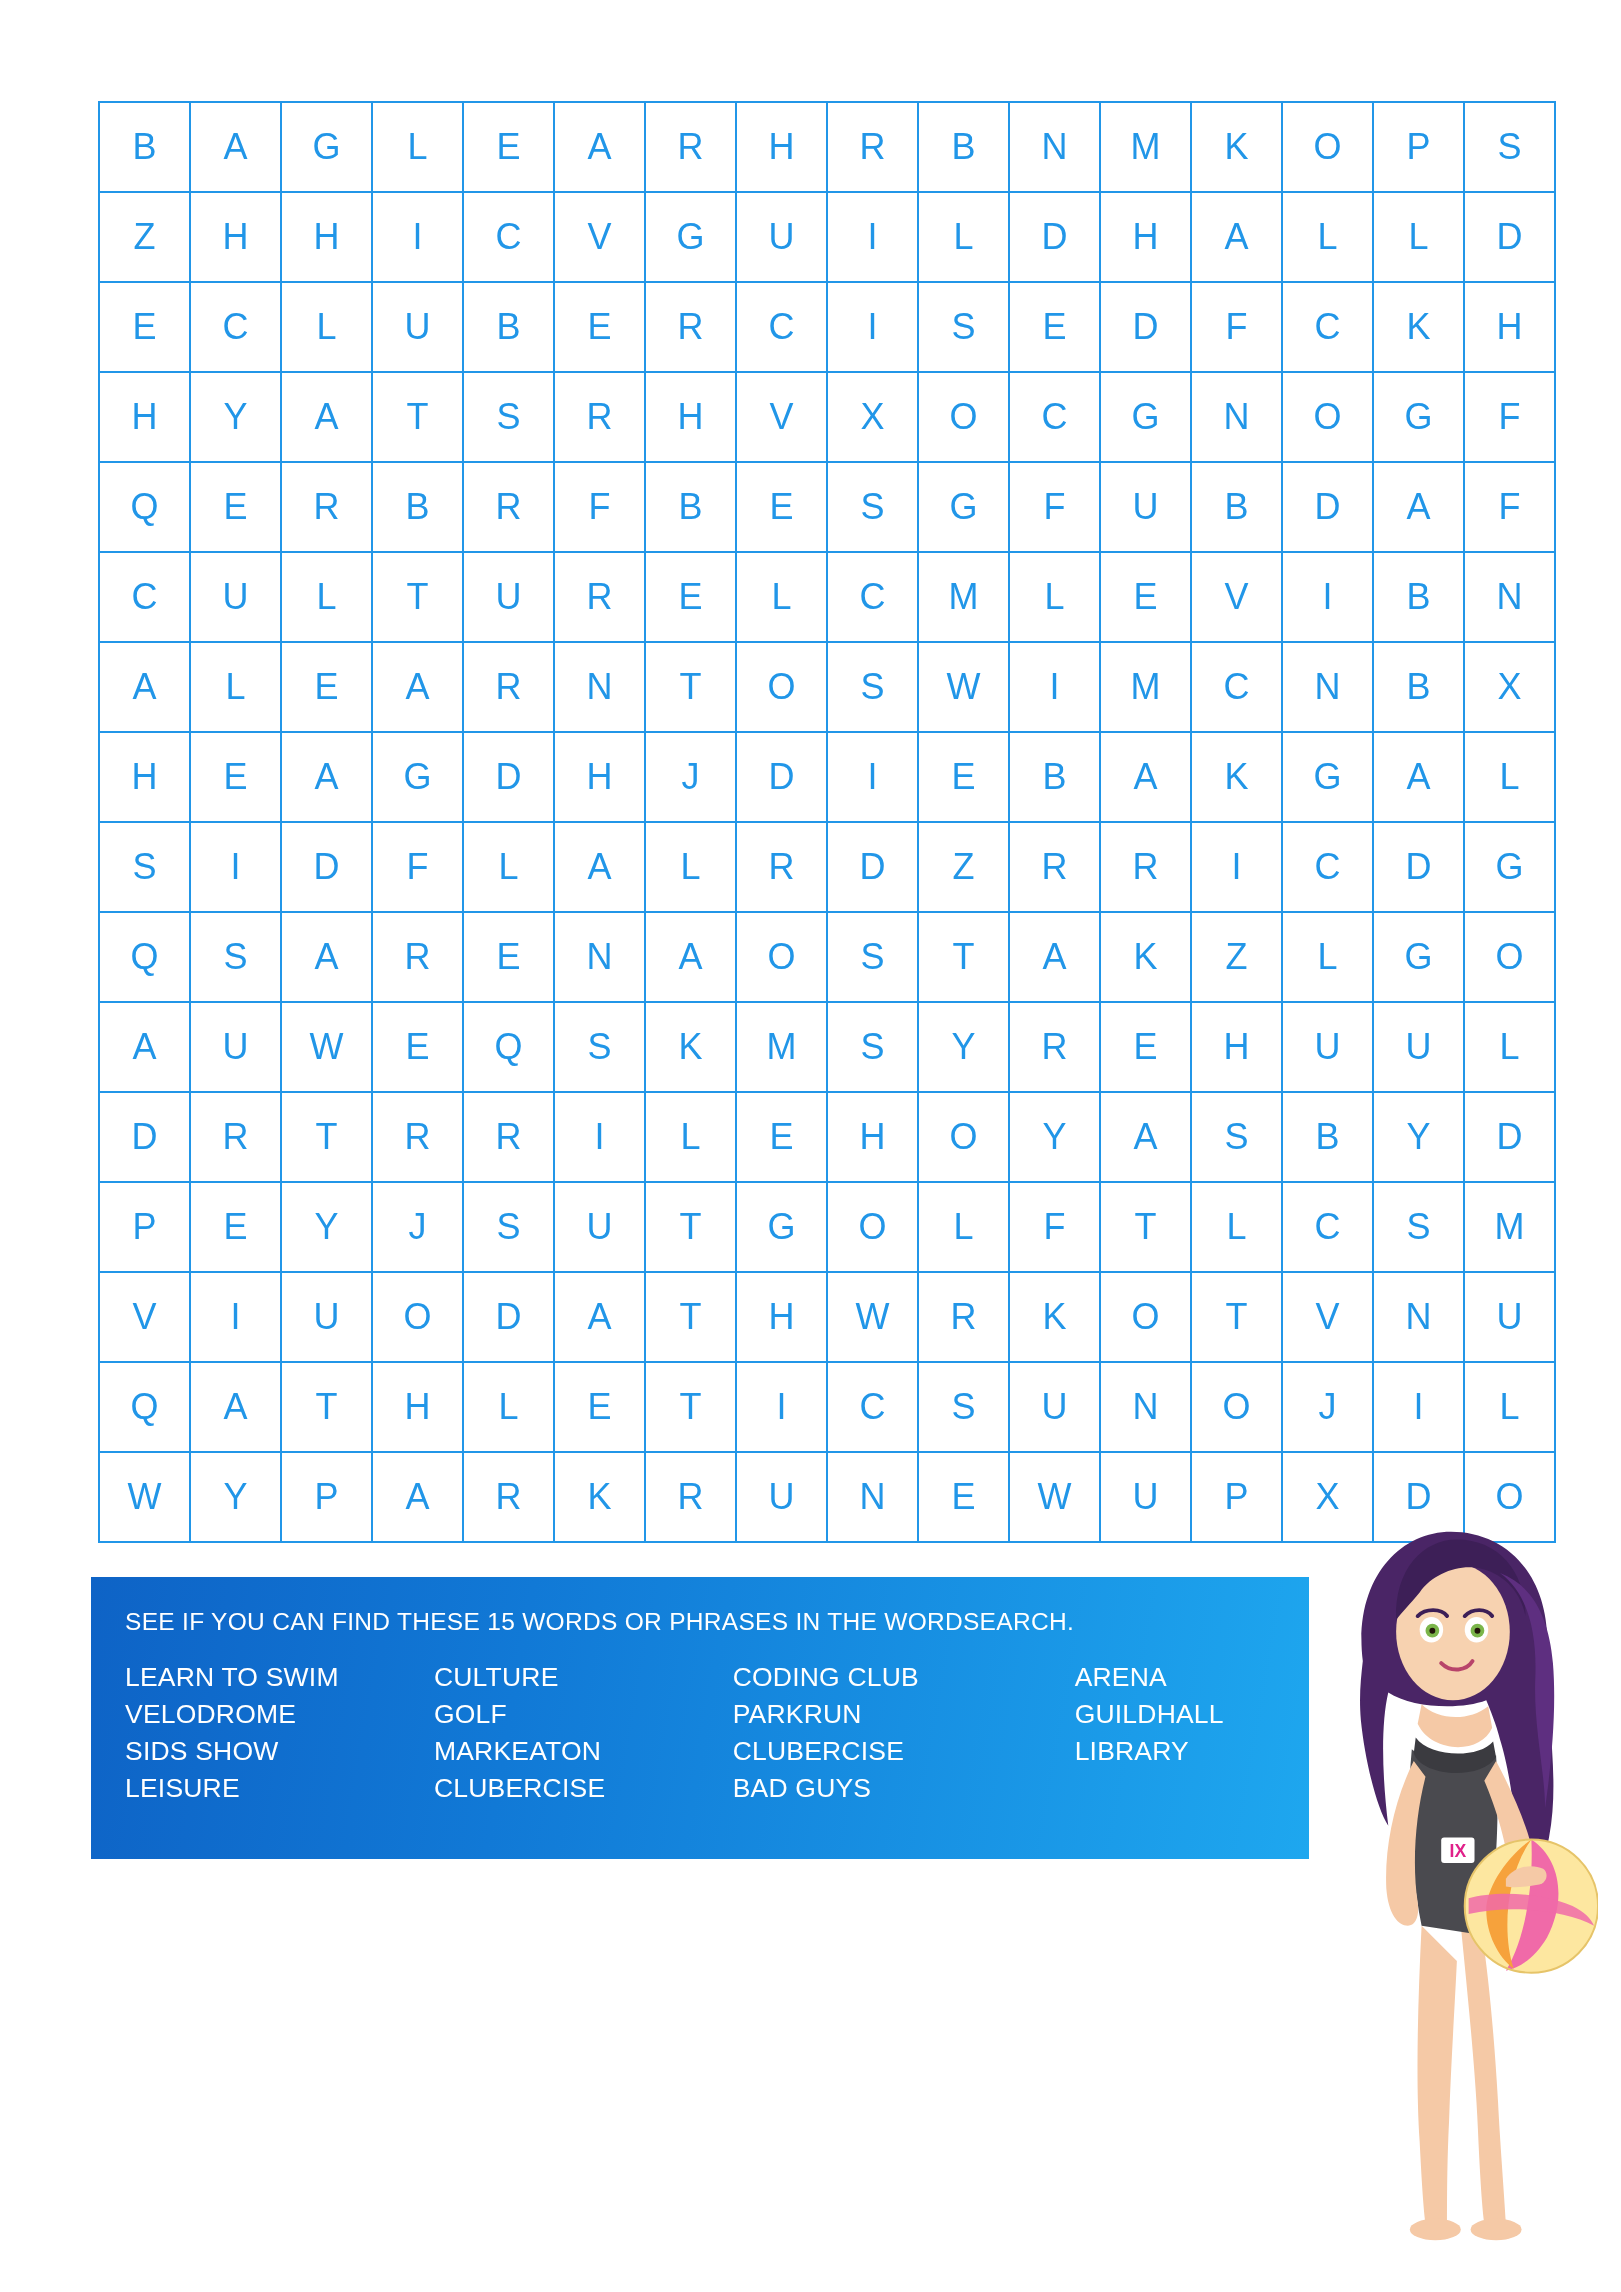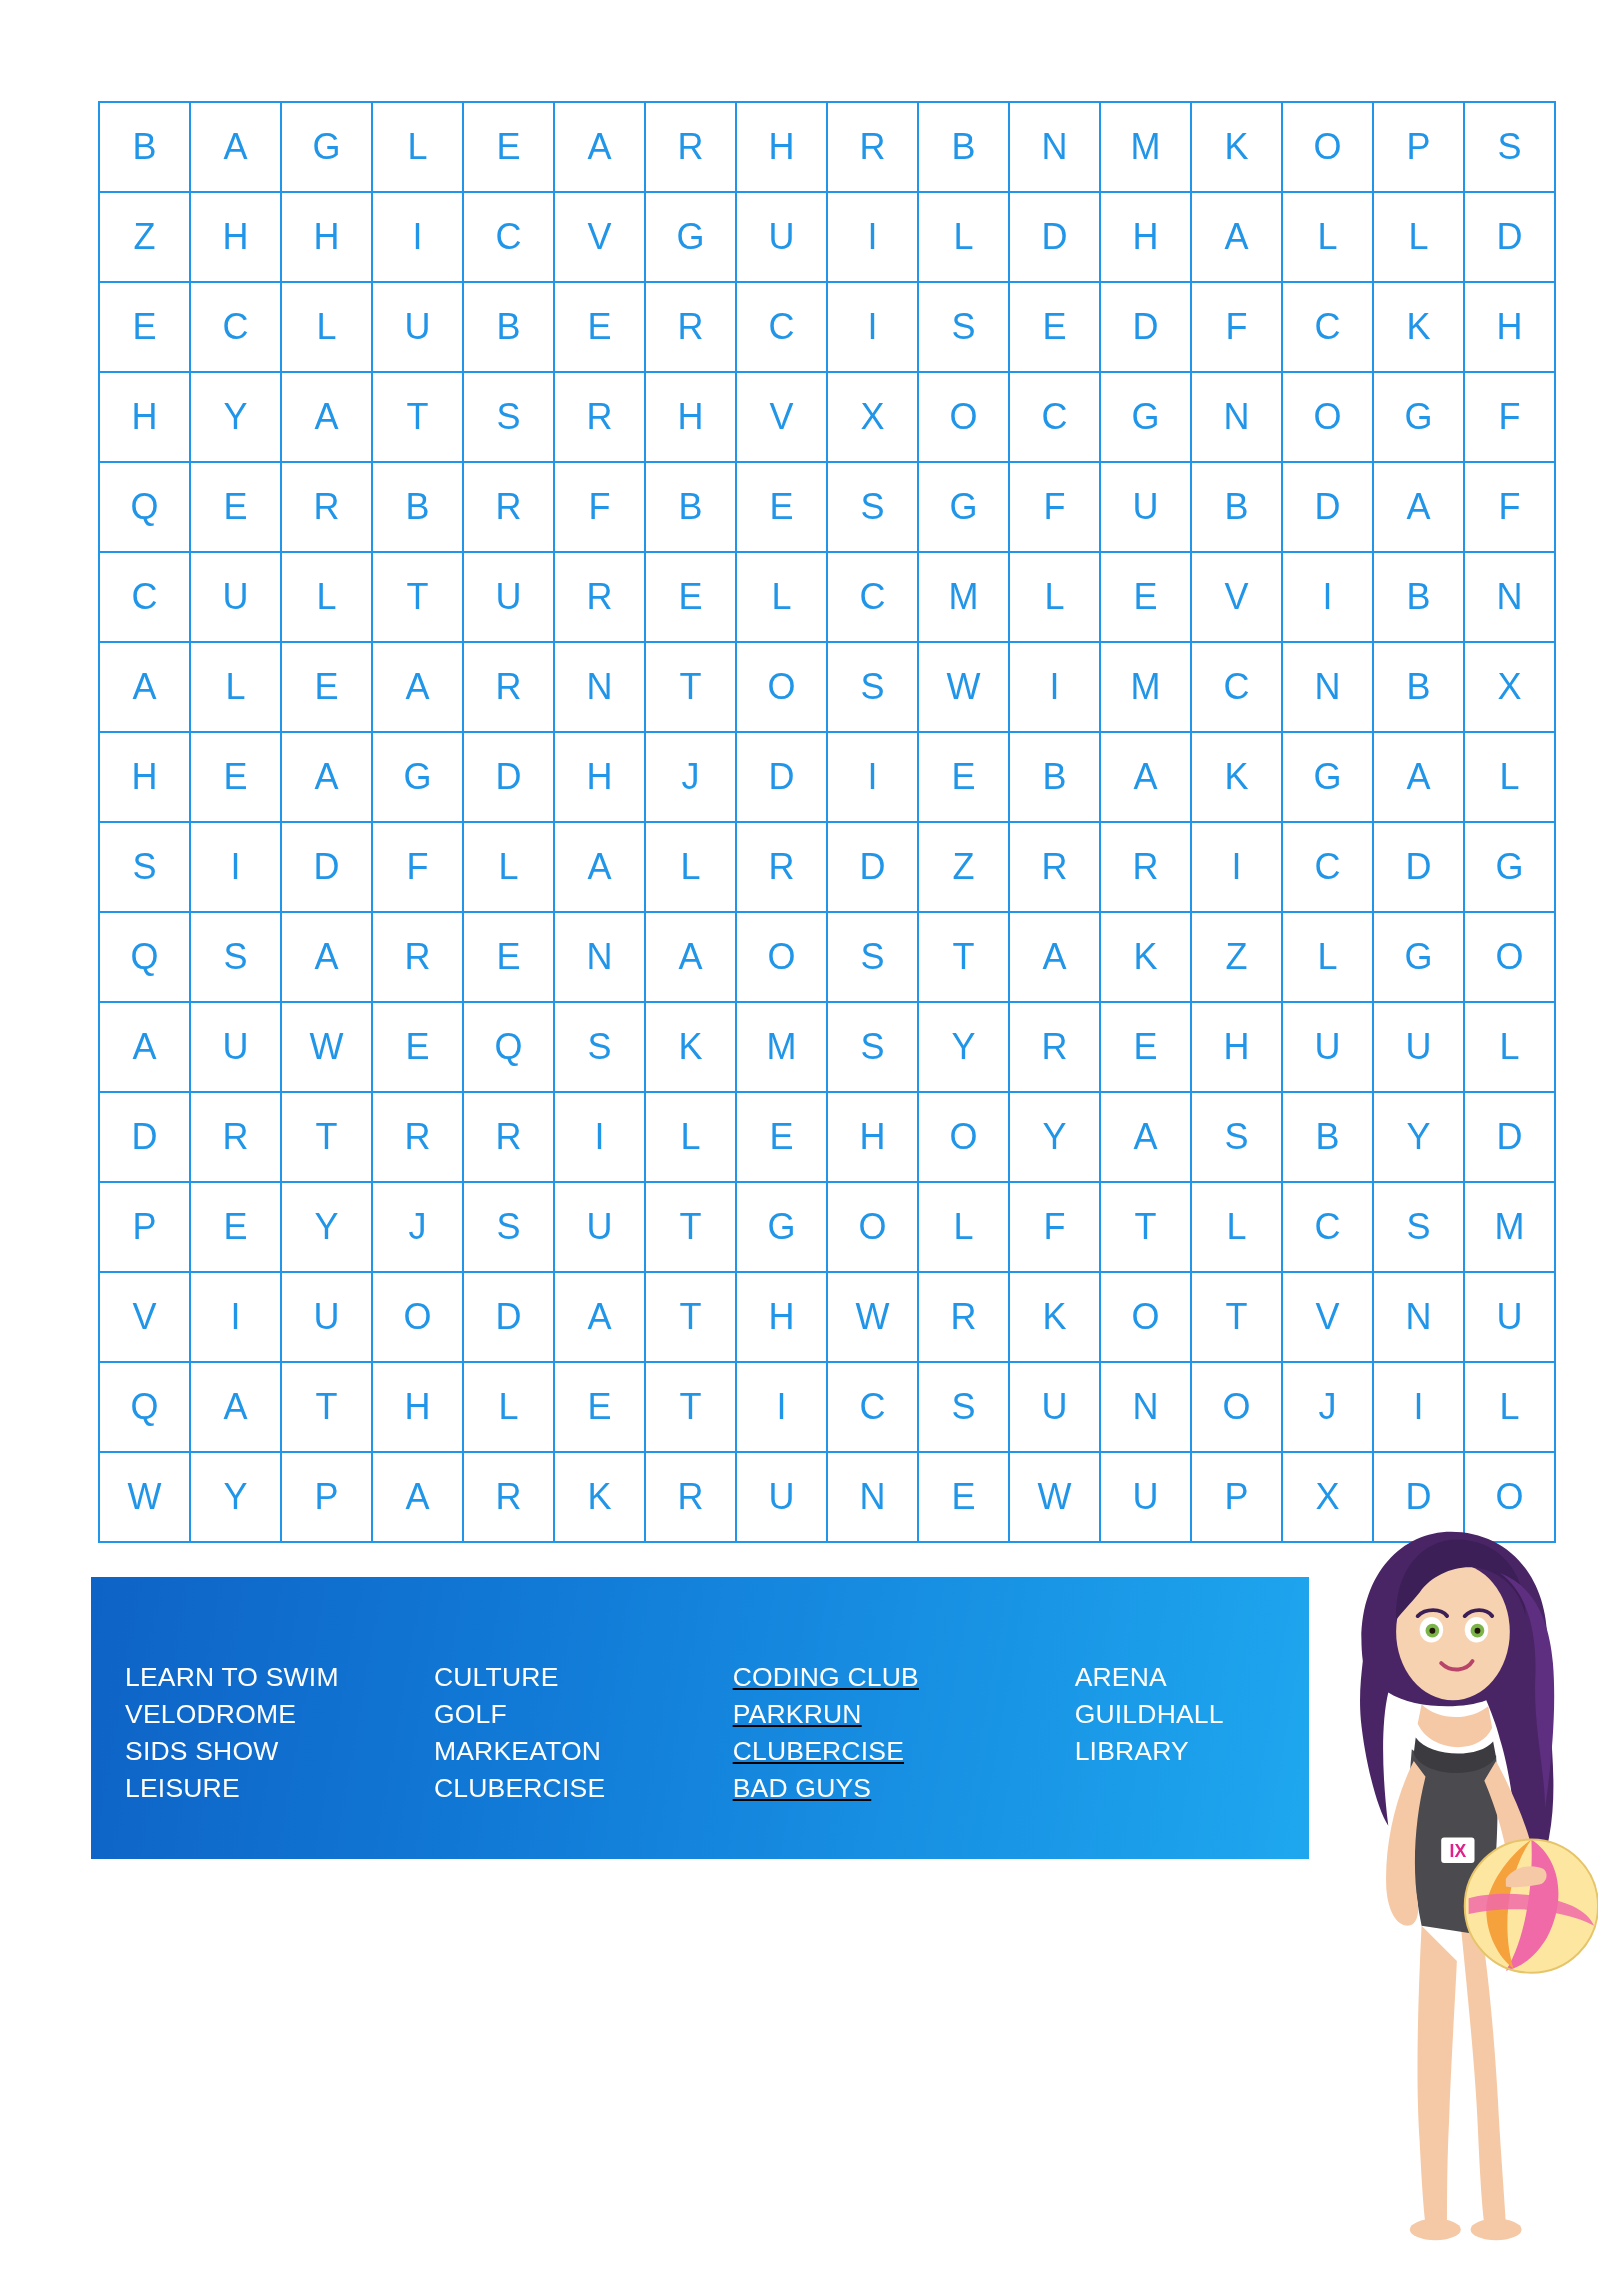--- a/index.html
+++ b/index.html
@@ -65,21 +65,21 @@
     top: 82px;
     width: 1157px;
     display: flex;
   }
   .wl-col {
     display: flex;
     flex-direction: column;
   }
   .wl-col.c1 { width: 294px; }
   .wl-col.c2 { width: 304px; margin-left: 20px; }
-  .wl-col.c3 { width: 348px; text-decoration: underline; }
+  .wl-col.c3 { width: 348px; }
   .wl-col.c4 { width: 211px; }
   .wl-word {
     color: #ffffff;
     font-size: 26.5px;
     line-height: 37px;
     white-space: nowrap;
     letter-spacing: 0.2px;
   }
 
   
@@ -384,20 +384,21 @@
         <td>P</td>
         <td>X</td>
         <td>D</td>
         <td>O</td>
       </tr>
     </tbody>
   </table>
 </div>
 
 <div id="wordlist-panel">
+  <div id="wordlist-title">SEE IF YOU CAN FIND THESE 15 WORDS OR PHRASES IN THE WORDSEARCH.</div>
   <div id="wordlist-columns">
     <div class="wl-col c1">
       <div class="wl-word">LEARN TO SWIM</div>
       <div class="wl-word">VELODROME</div>
       <div class="wl-word">SIDS SHOW</div>
       <div class="wl-word">LEISURE</div>
     </div>
     <div class="wl-col c2">
       <div class="wl-word">CULTURE</div>
       <div class="wl-word">GOLF</div>

